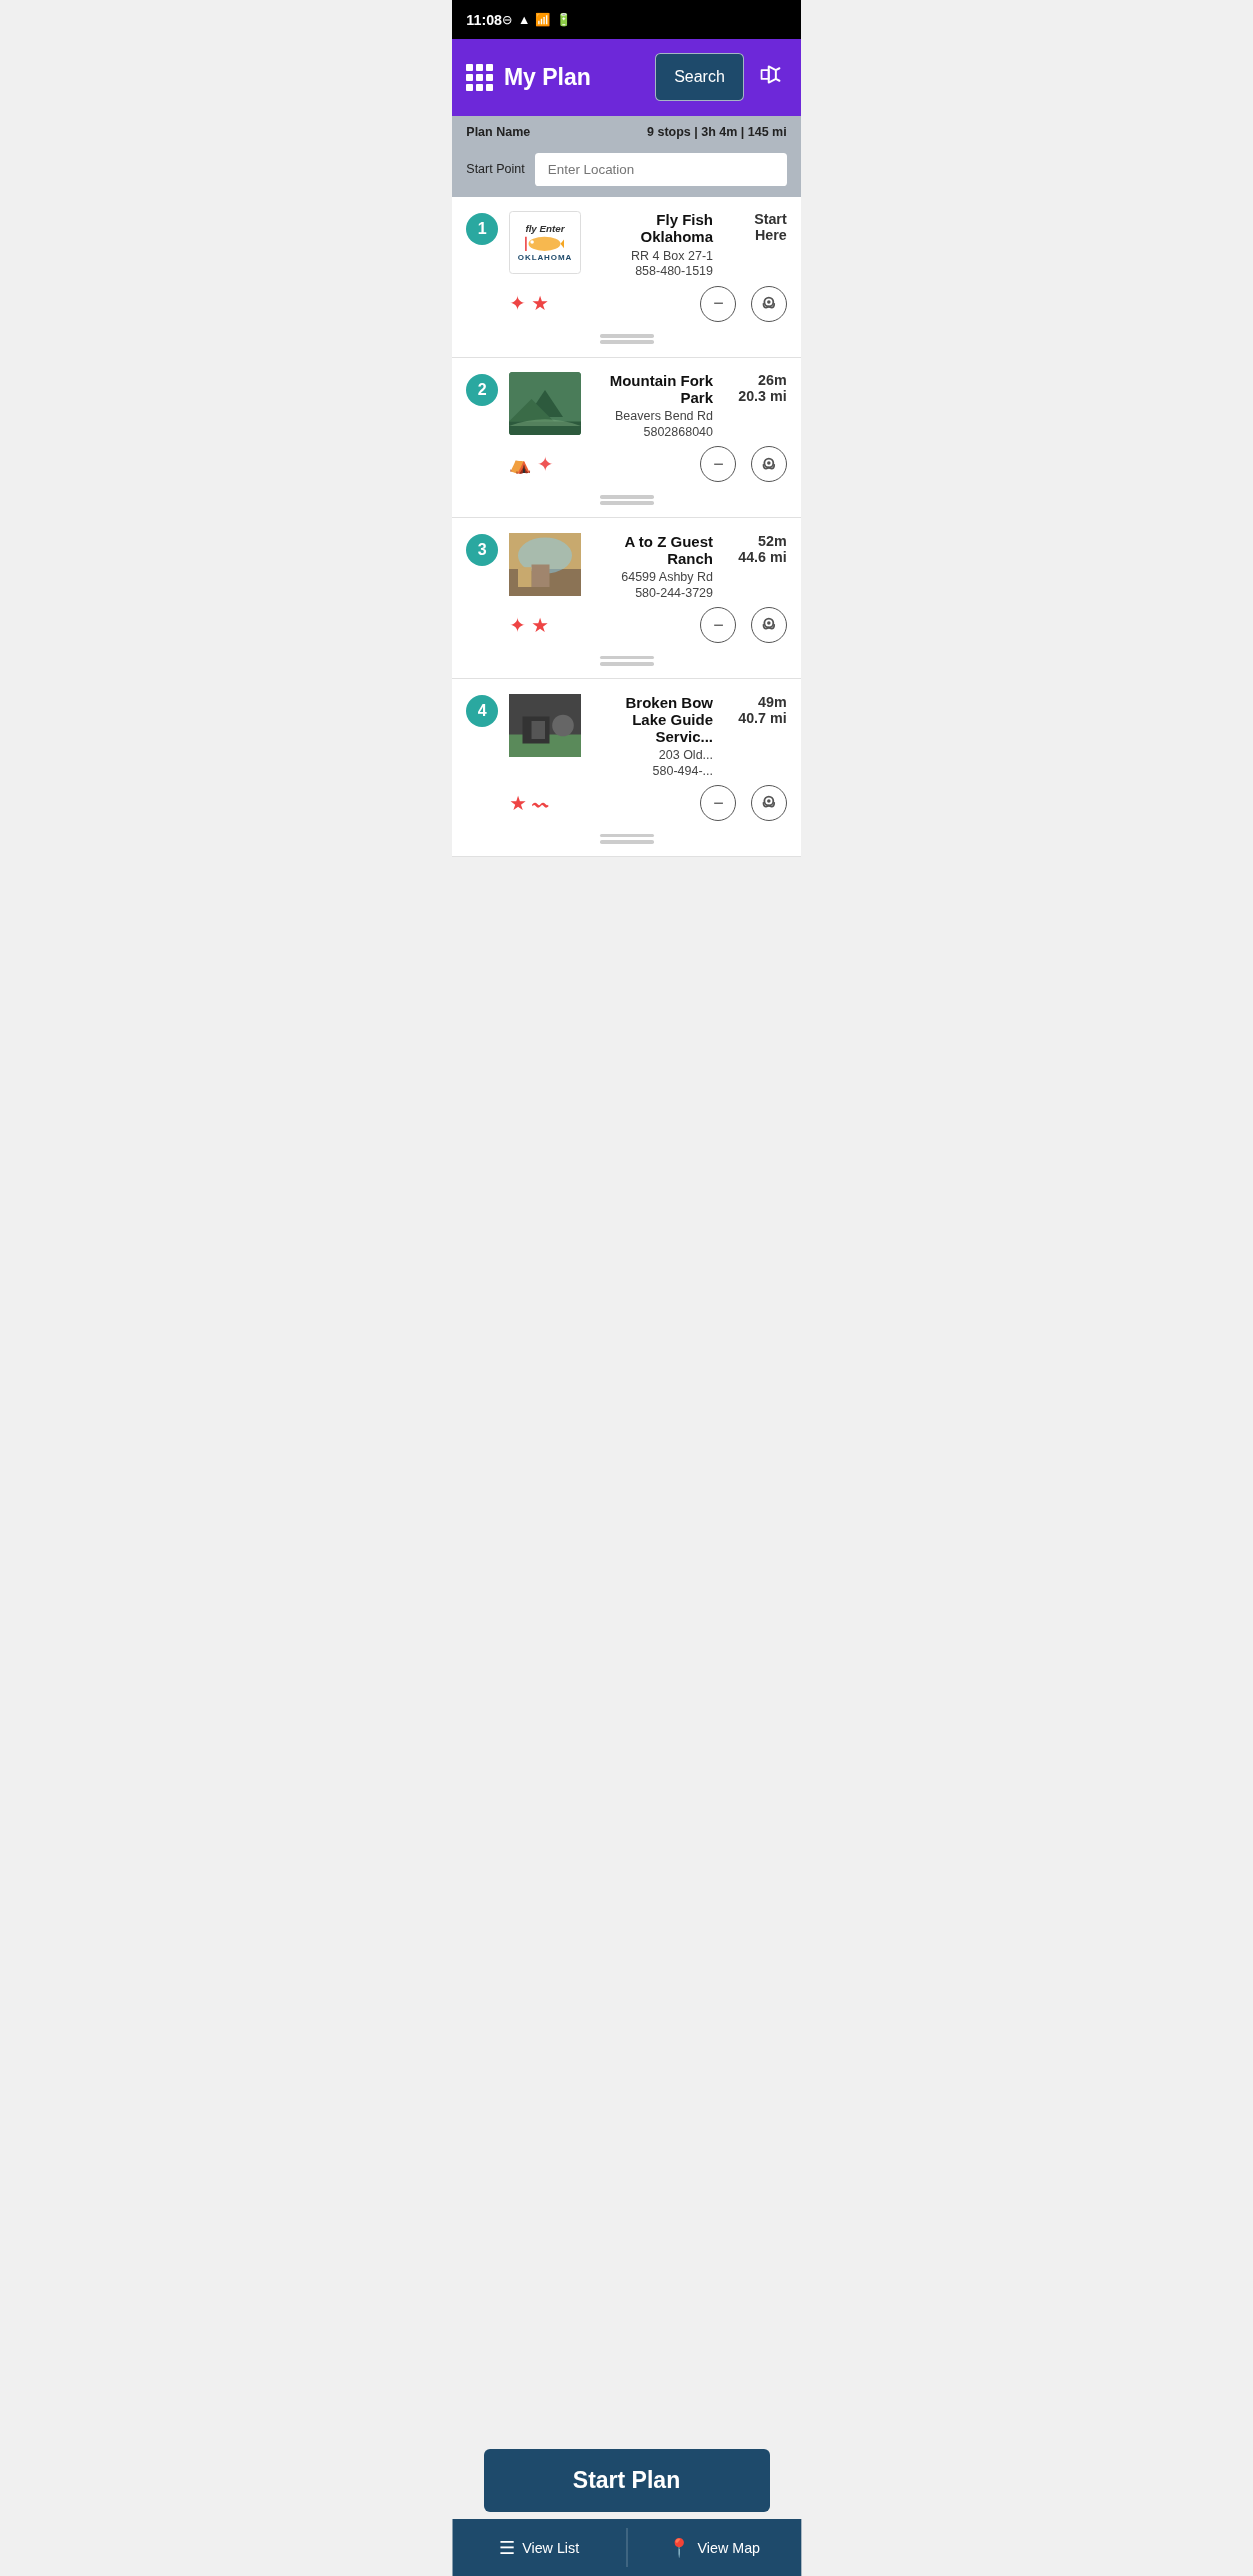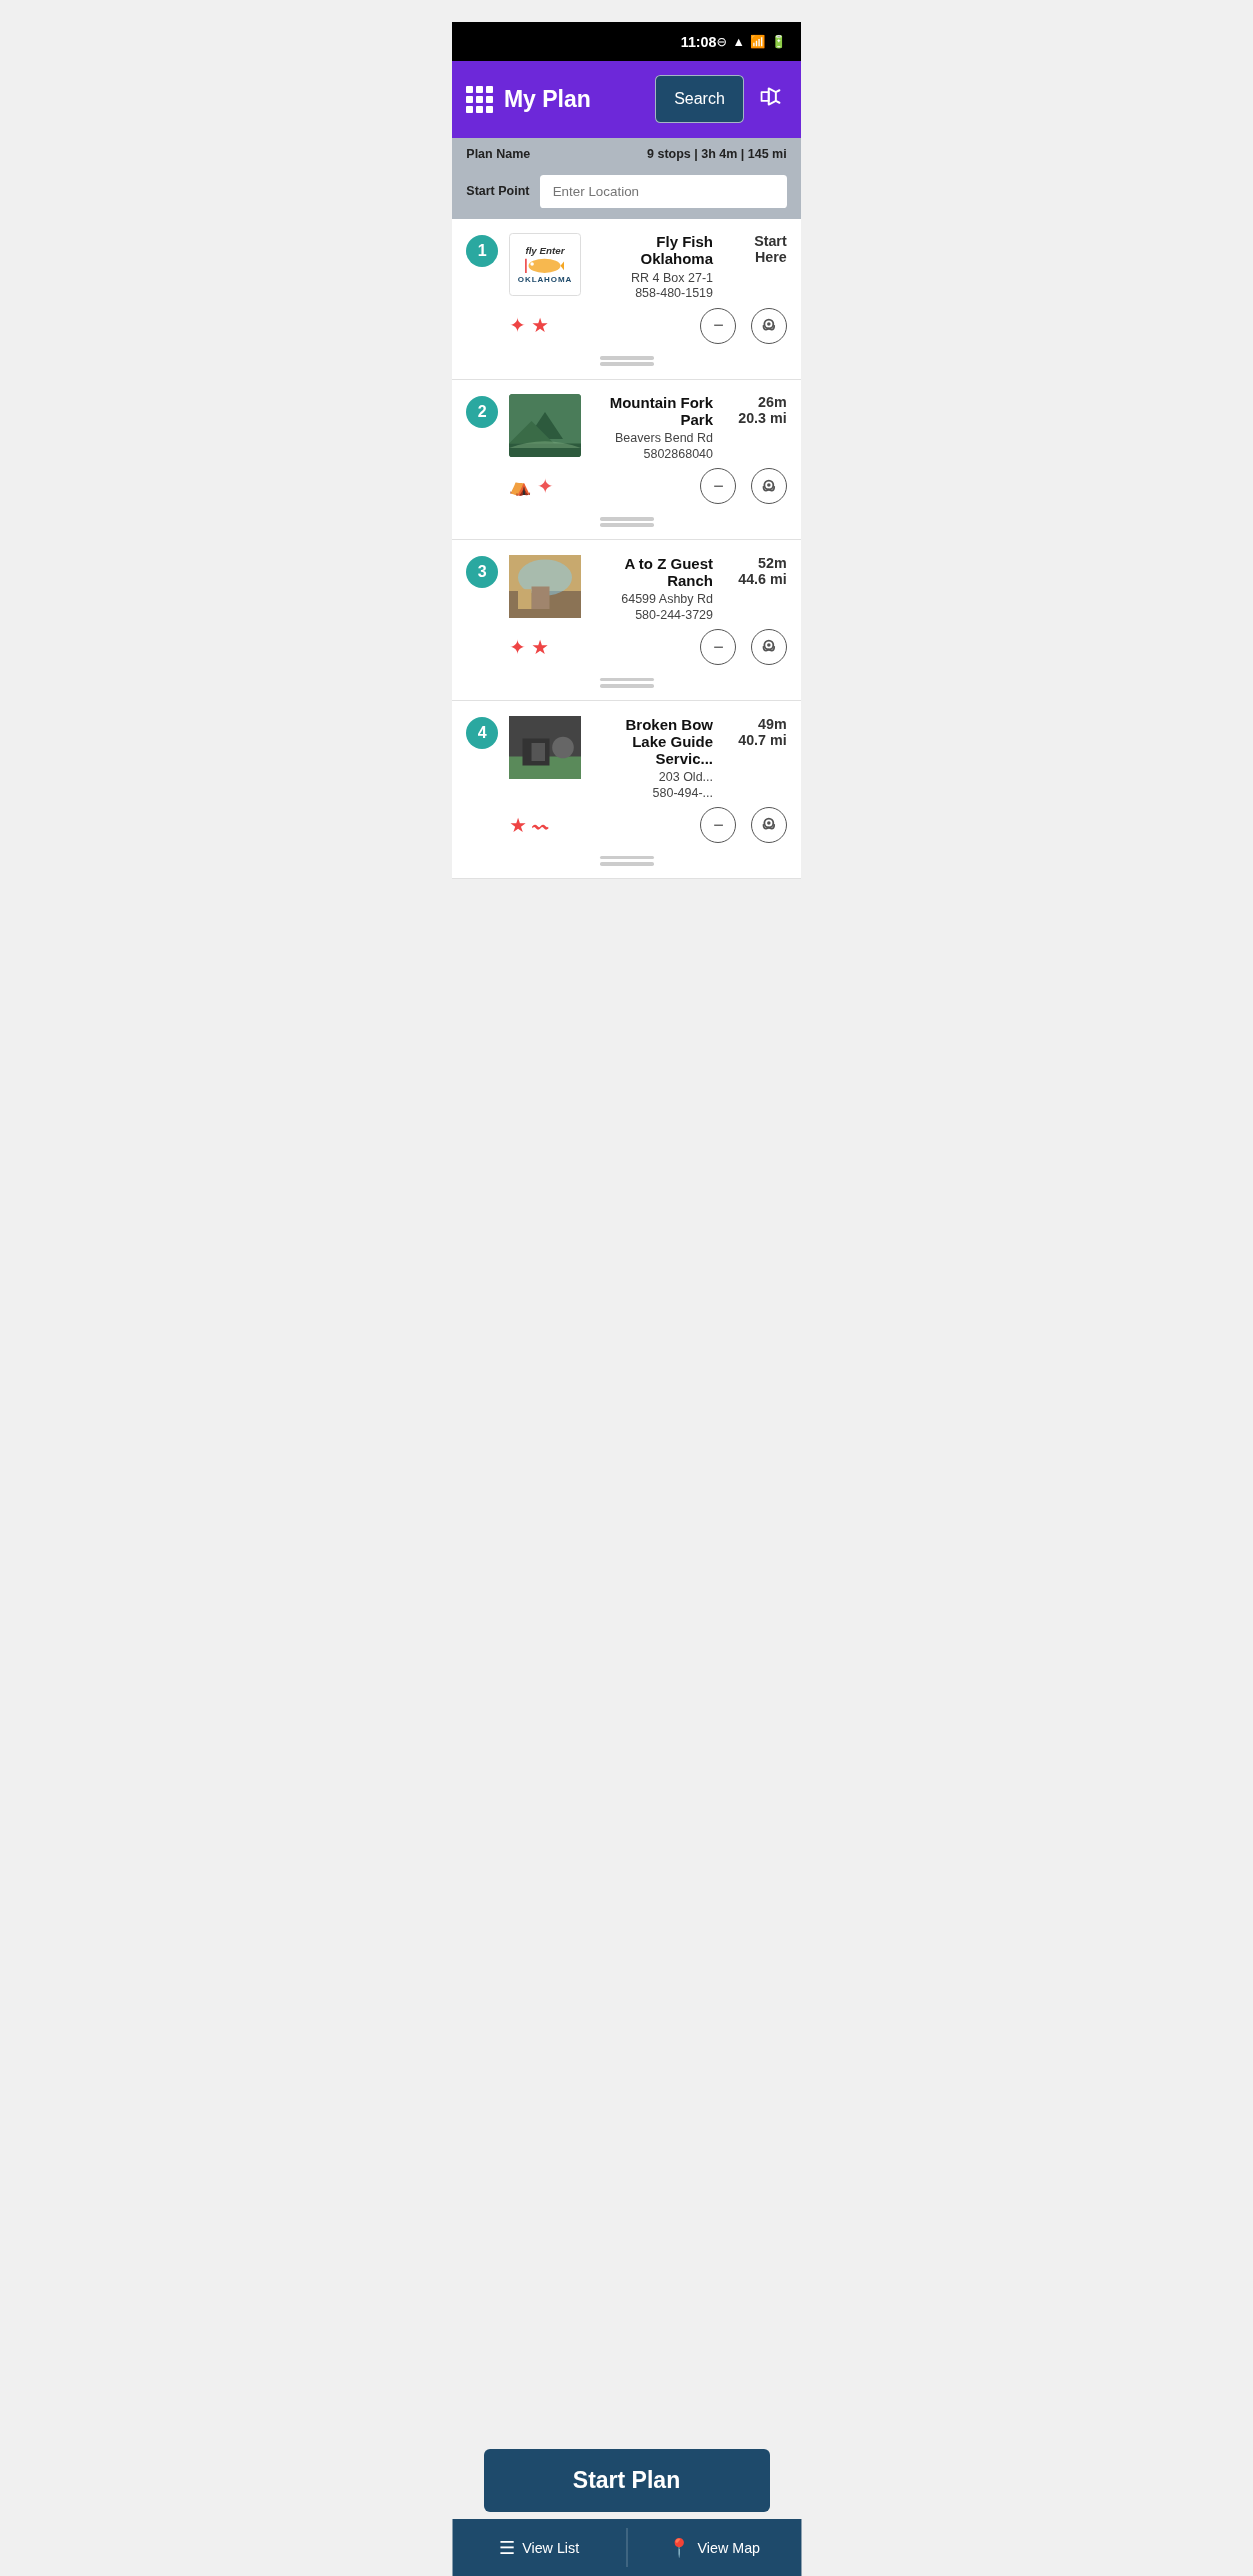--- a/index.html
+++ b/index.html
@@ -10,25 +10,24 @@
       width: 349px;
       margin: 0 auto;
       position: relative;
     }
 
     
     .status-bar {
       background: #000;
       color: #fff;
       display: flex;
-      justify-content: flex-end;
+      justify-content: flex-start;
       align-items: center;
       padding: 7.2px 14.3px;
       height: 39px;
-      margin-top: 22px;
     }
     .status-time { font-size: 14.3px; font-weight: 600; }
     .status-icons { display: flex; align-items: center; gap: 5.4px; font-size: 12.5px; }
 
     
     .header {
       background: #6d28d9;
       padding: 14.3px 14.3px;
       display: flex;
       align-items: center;
@@ -84,21 +83,21 @@
     .plan-stats { font-size: 12.5px; font-weight: 600; color: #222; }
 
     
     .start-point-row {
       background: #b0b8c1;
       padding: 5.4px 14.3px 10.7px 14.3px;
       display: flex;
       align-items: center;
       gap: 10.7px;
     }
-    .start-point-label { font-size: 12.5px; font-weight: 700; color: #222; flex-shrink: 0; }
+    .start-point-label { font-size: 12.5px; font-weight: 400; color: #222; flex-shrink: 0; }
     .start-point-input {
       flex: 1;
       background: #fff;
       border: none;
       border-radius: 3.6px;
       padding: 9px 12.5px;
       font-size: 13.4px;
       color: #999;
       outline: none;
     }

